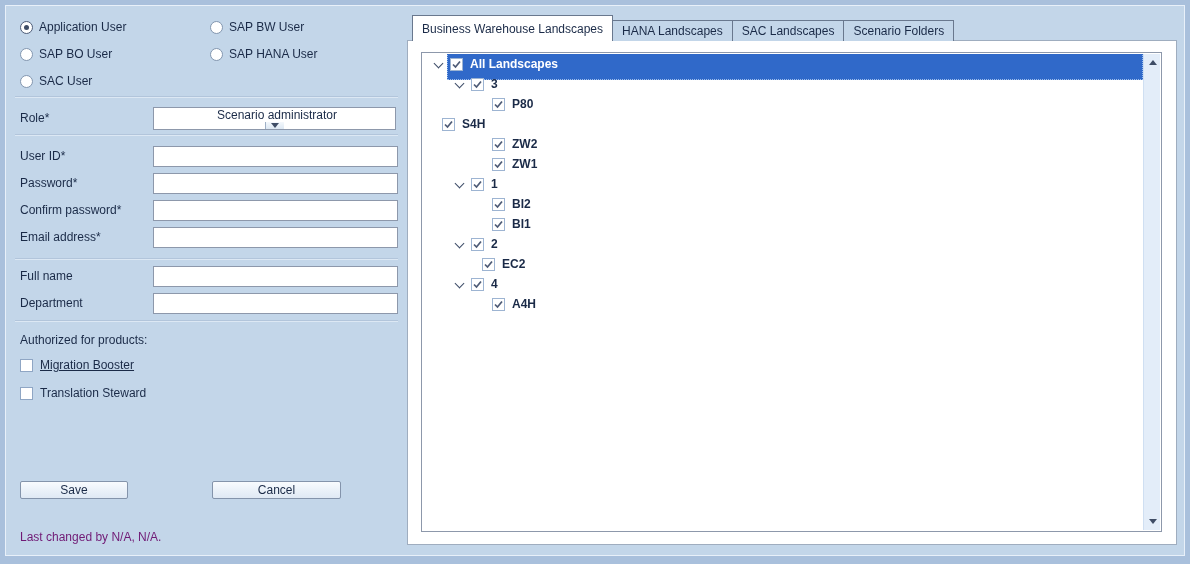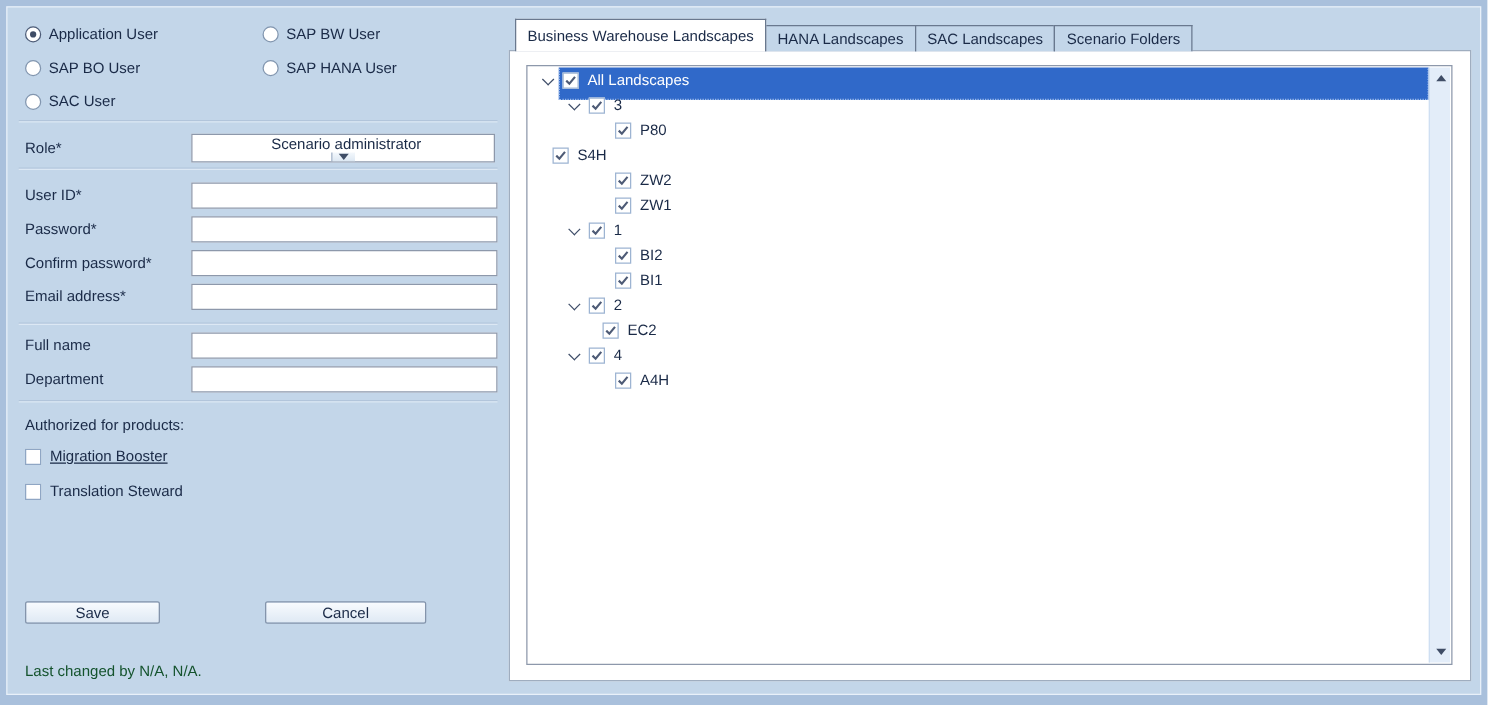--- a/index.html
+++ b/index.html
@@ -25,35 +25,35 @@
   .dropdown { position:absolute; left:153px; top:107px; width:243px; height:23px; border:1px solid #8d98ab; background:#fff; display:flex; align-items:center;flex-direction:column; }
   .dropdown .dd-text { flex:1; padding-left:5px; }
   .dd-btn { width:19px; height:100%; border-left:1px solid #9fb0c6; background:linear-gradient(#f4f8fc,#dde8f3); display:flex; align-items:center; justify-content:center; }
   .tri-down { width:0; height:0; border-left:4px solid transparent; border-right:4px solid transparent; border-top:5px solid #3f4d66; }
 
   .chk-item { position:absolute; display:flex; align-items:center; gap:7px; height:14px; }
   .chk { width:13px; height:13px; background:#fff; border:1px solid #8fa6c4; flex:0 0 13px; display:flex; align-items:center; justify-content:center; }
 
   .btn { position:absolute; height:18px; border:1px solid #8494ab; border-radius:2px; background:linear-gradient(#f8fbfe,#dfe9f4); font:inherit; color:#1a2a47; display:flex; align-items:center; justify-content:center; cursor:default; }
 
-  .footer-note { position:absolute; left:20px; top:530px; color:#14532d; }
+  .footer-note { position:absolute; left:20px; top:530px; color:#701a75; }
 
   
   .tab-page { position:absolute; left:407px; top:40px; width:770px; height:505px; background:#fff; border:1px solid #9fadbf; }
   .tabs { position:absolute; left:412px; top:15px; height:26px; display:flex; align-items:flex-end; z-index:2; }
   .tab { height:21px; padding:0 9px; border:1px solid #69788e; border-bottom:none; background:#c3d6e9; display:flex; align-items:center; white-space:nowrap; margin-left:-1px; }
   .tab.active { height:26px; background:#fff; z-index:3; margin-left:0; }
 
   
   .tree { position:absolute; left:421px; top:52px; width:741px; height:480px; background:#fff; border:1px solid #8d98ab; z-index:4; }
   .tree-rows { position:absolute; left:1px; top:1px; right:18px; bottom:1px; overflow:hidden; }
   .tree-row { position:relative; height:20px; display:flex; align-items:center; }
   .twisty { width:16px; height:16px; flex:0 0 16px; position:relative; }
   .twisty.show::after { content:""; position:absolute; left:4px; top:4px; width:6px; height:6px; border-right:1.6px solid #3e4d68; border-bottom:1.6px solid #3e4d68; transform:rotate(45deg); }
-  .sel-area { flex:1; height:32px; display:flex; align-items:center; gap:7px; padding-left:2px; border:1px dotted transparent; }
+  .sel-area { flex:1; height:32px; display:flex; align-items:center; gap:7px; padding-left:2px; border:1px dotted transparent;font-weight:bold; }
   .sel-area.selected { background:#3069c9; border-color:#9dbdec; color:#fff; }
   .tcb { width:13px; height:13px; background:#fff; border:1px solid #9db4d2; flex:0 0 13px; display:flex; align-items:center; justify-content:center; }
 
   
   .vscroll { position:absolute; top:1px; right:1px; bottom:1px; width:17px; background:#e3edf9; border-left:1px solid #cfdff2; }
   .scroll-btn { position:absolute; left:0; width:17px; height:17px; display:flex; align-items:center; justify-content:center; }
   .scroll-btn.up { top:0; }
   .scroll-btn.down { bottom:0; }
   .tri-up-s { width:0; height:0; border-left:4px solid transparent; border-right:4px solid transparent; border-bottom:5px solid #3f4d66; }
   .tri-down-s { width:0; height:0; border-left:4px solid transparent; border-right:4px solid transparent; border-top:5px solid #3f4d66; }

